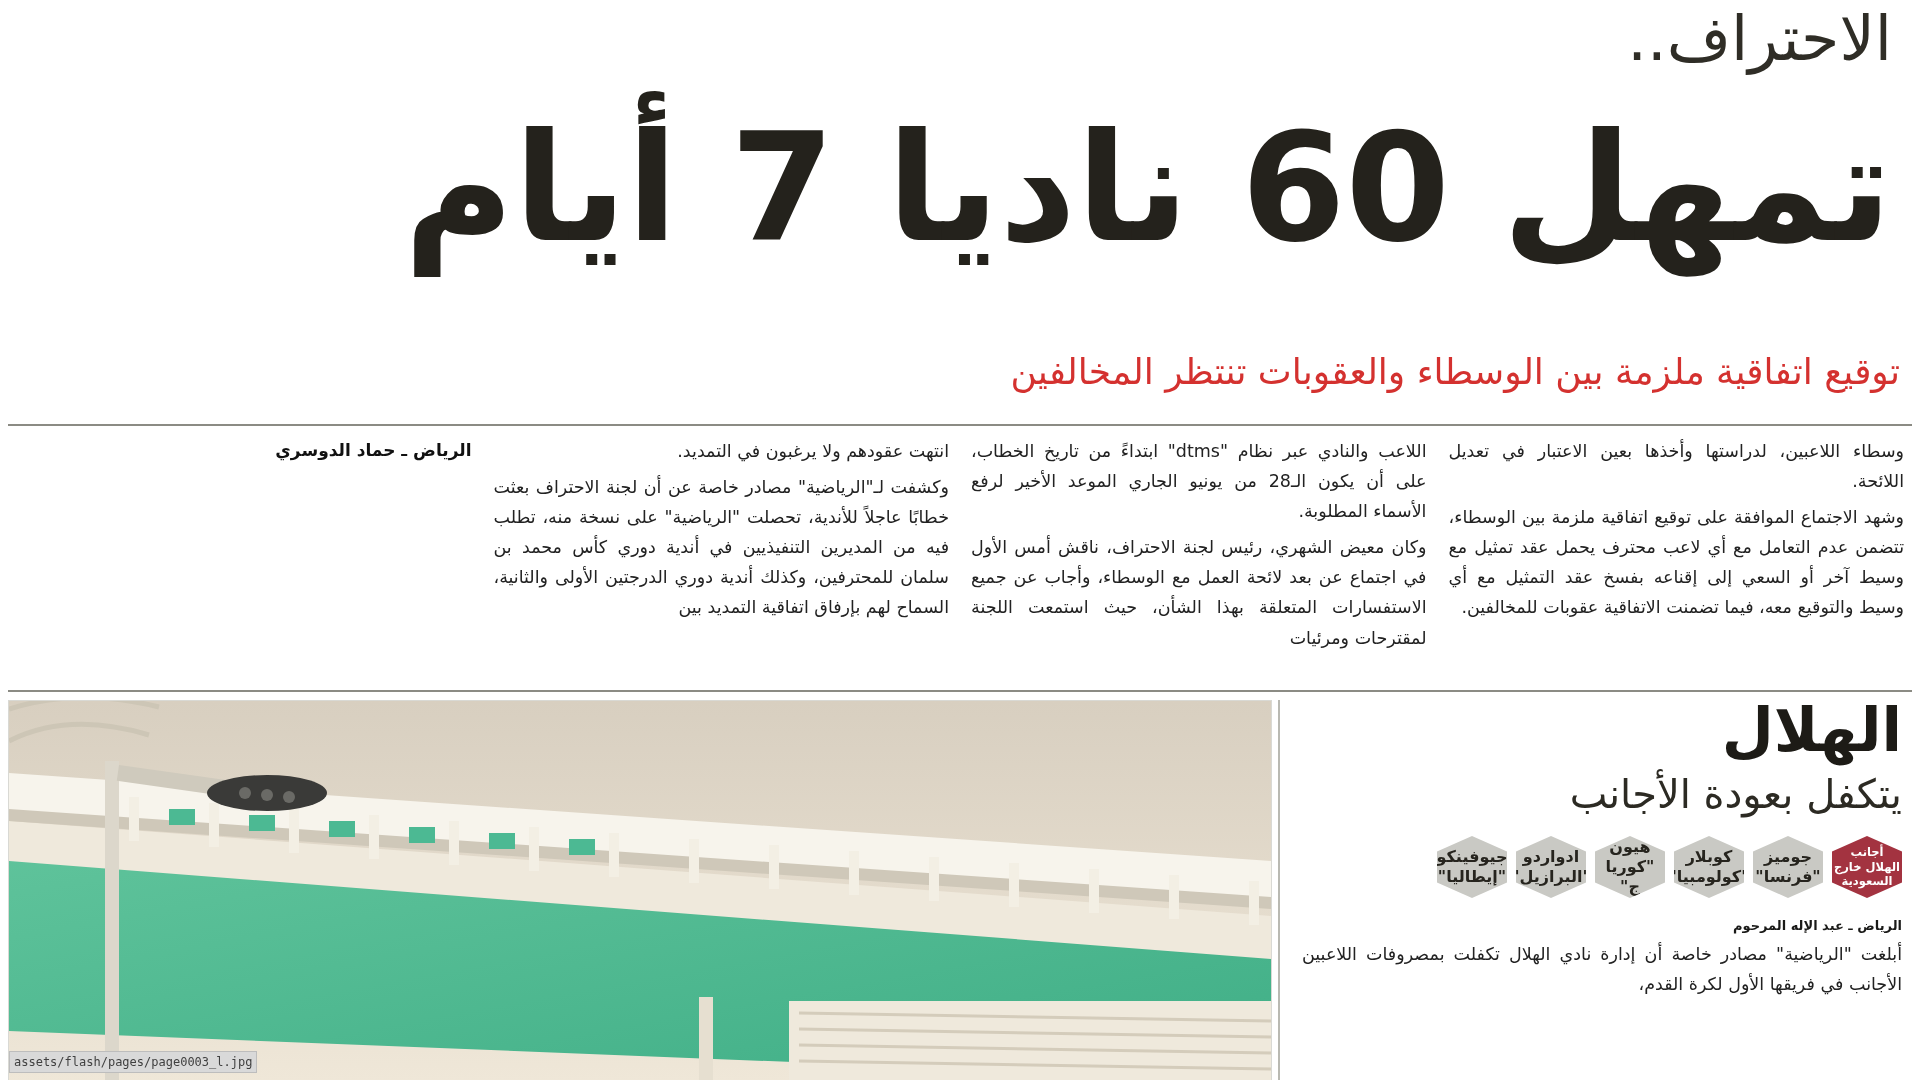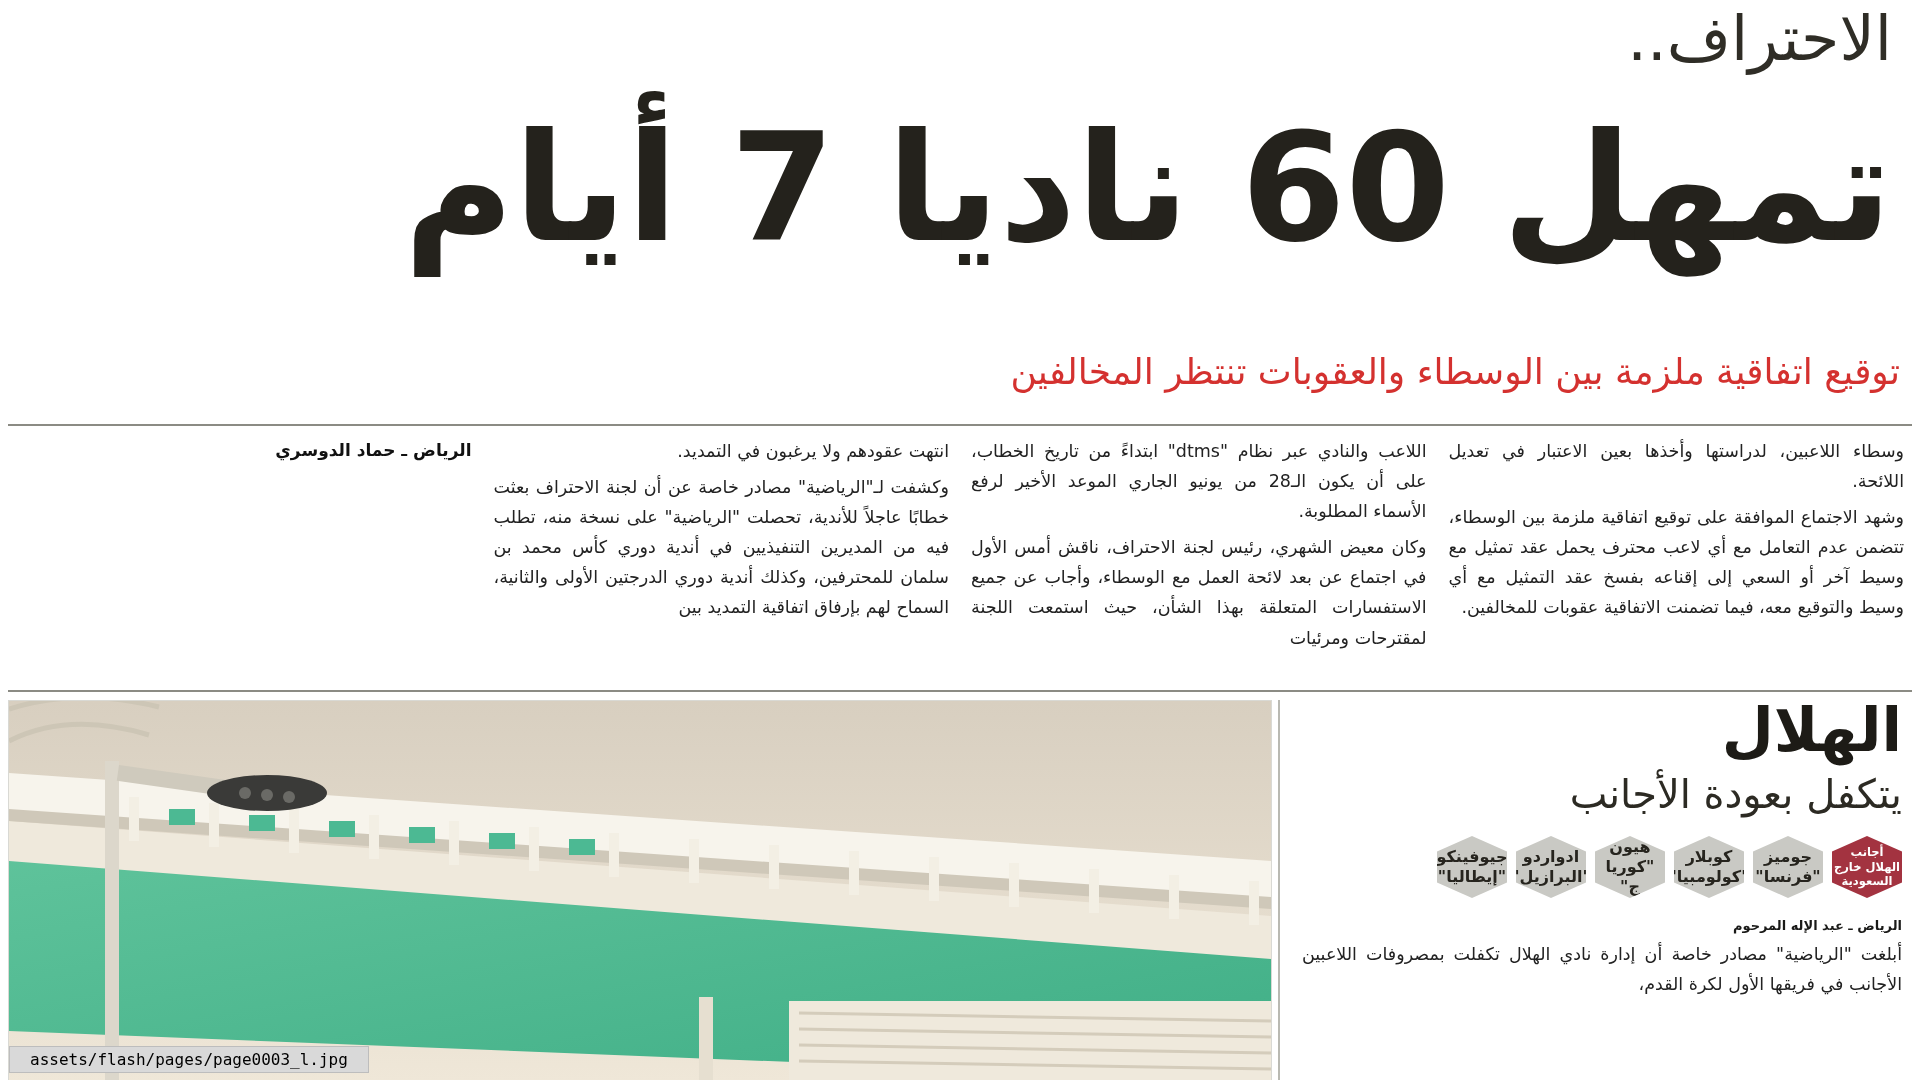--- a/index.html
+++ b/index.html
@@ -124,23 +124,23 @@
     background: #cfd8d2;
     border: 1px solid #d9d9d4;
   }
   .photo svg { display: block; width: 100%; height: 100%; }
 
   .photo-caption-chip {
     position: absolute;
     left: 0px;
     bottom: 8px;
     background: #d9d9d9;
-    color: #000000;
-    font-size: 16px;
-    padding: 3px 20px;
+    color: #404040;
+    font-size: 12px;
+    padding: 3px 4px;
     font-family: "DejaVu Sans Mono", "Liberation Mono", monospace;
     white-space: nowrap;
     border: 1px solid #bdbdbd;
   }
 
   
   .side {
     position: absolute;
     right: 18px;
     top: 0;

